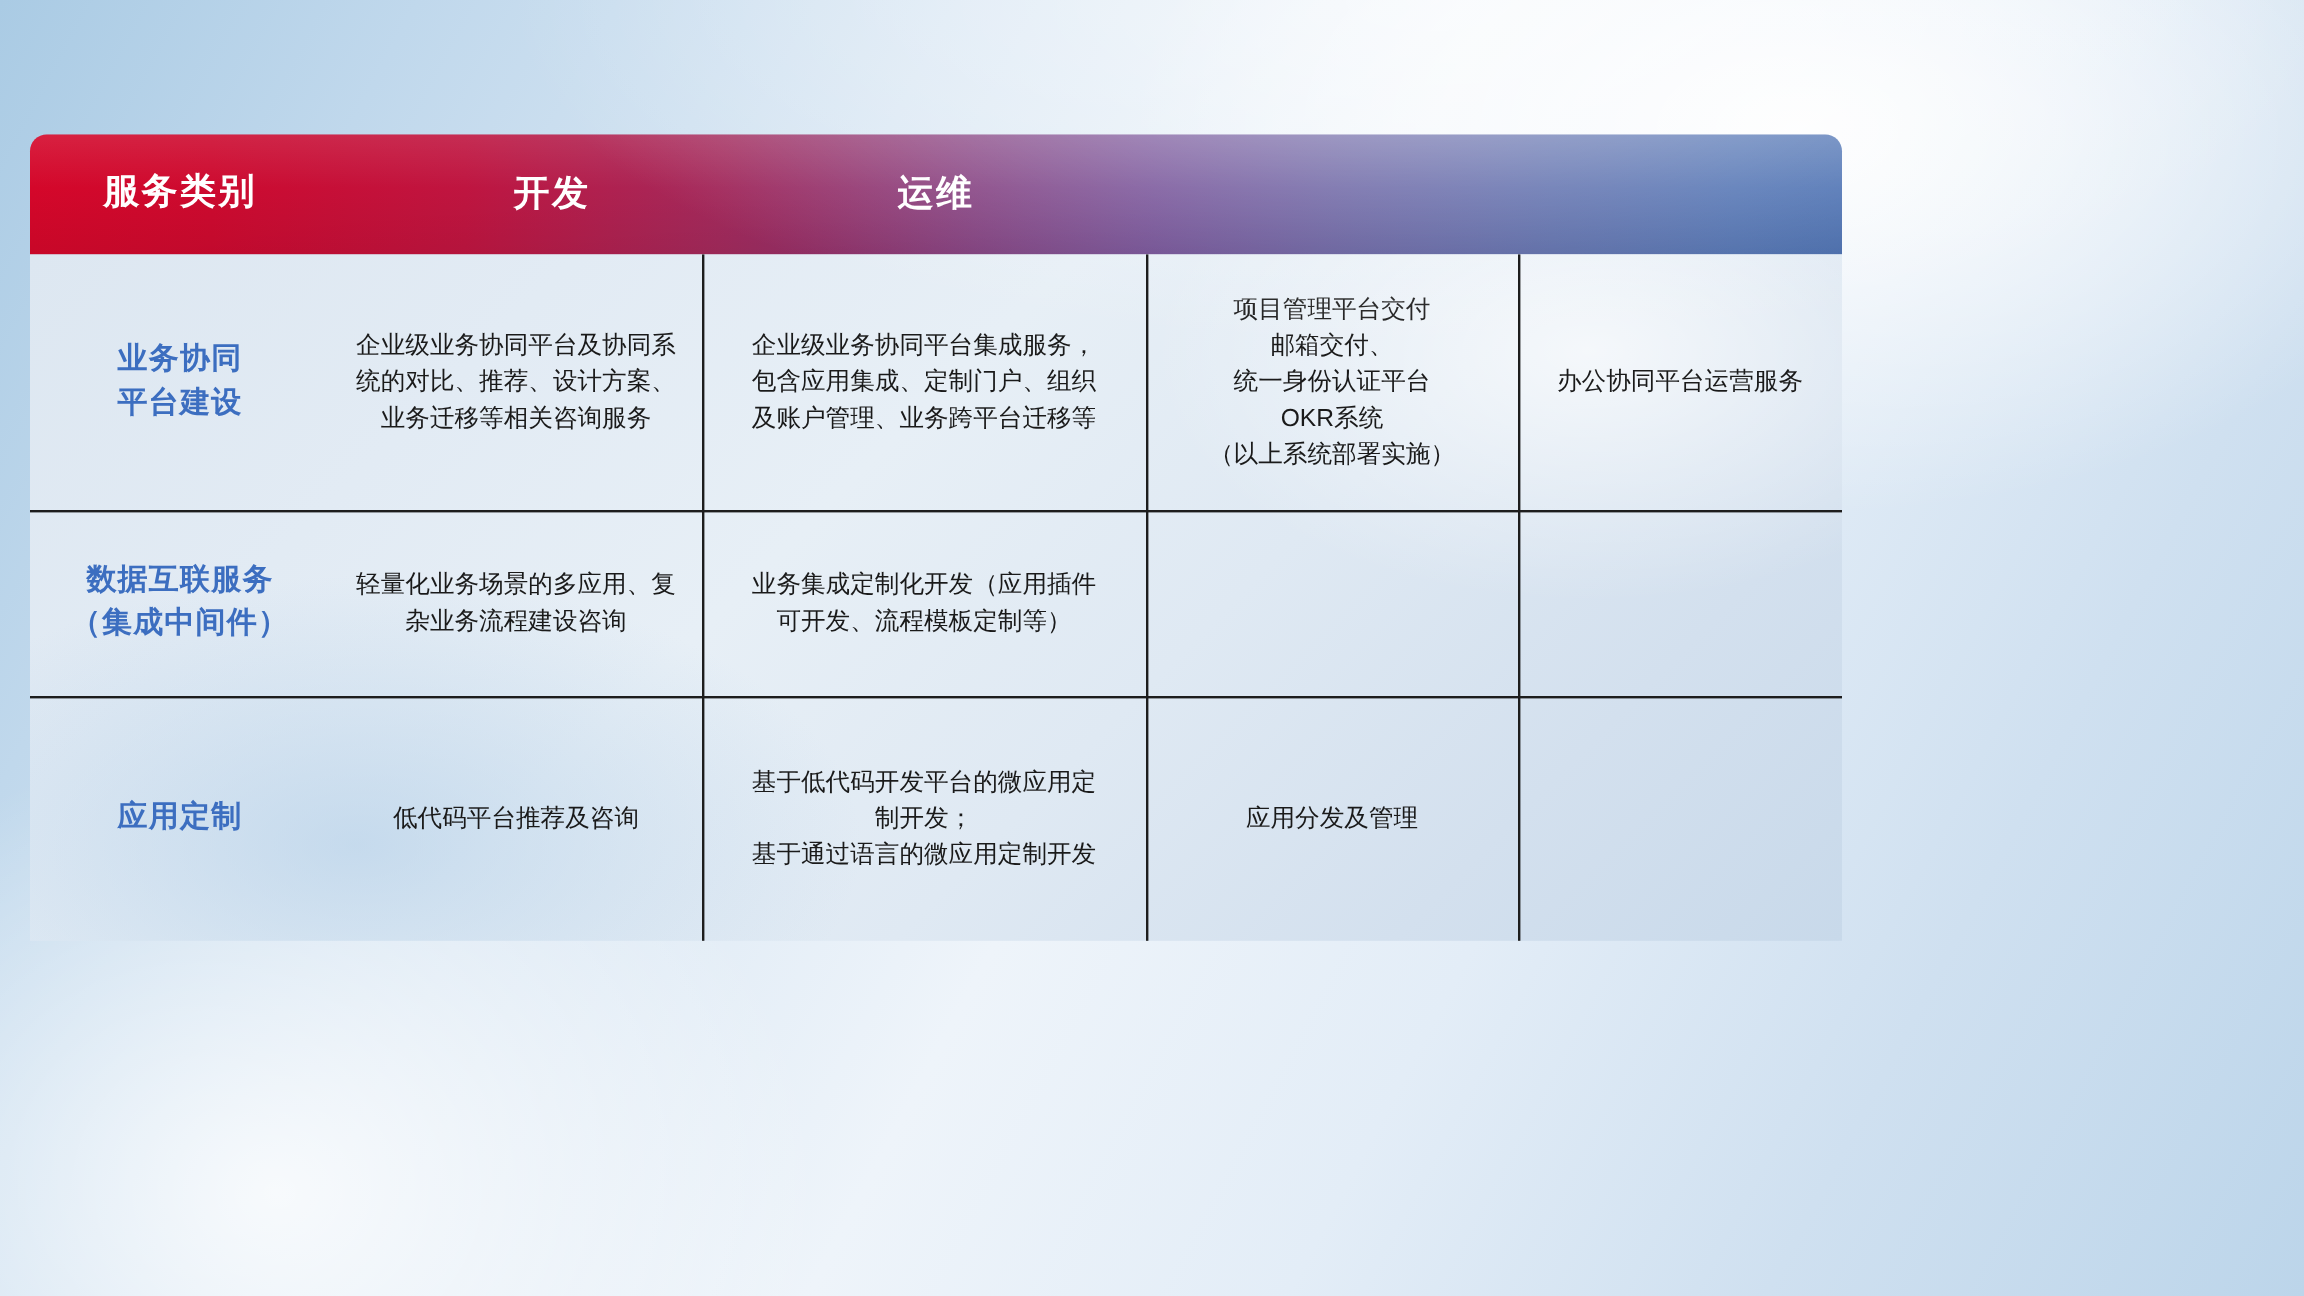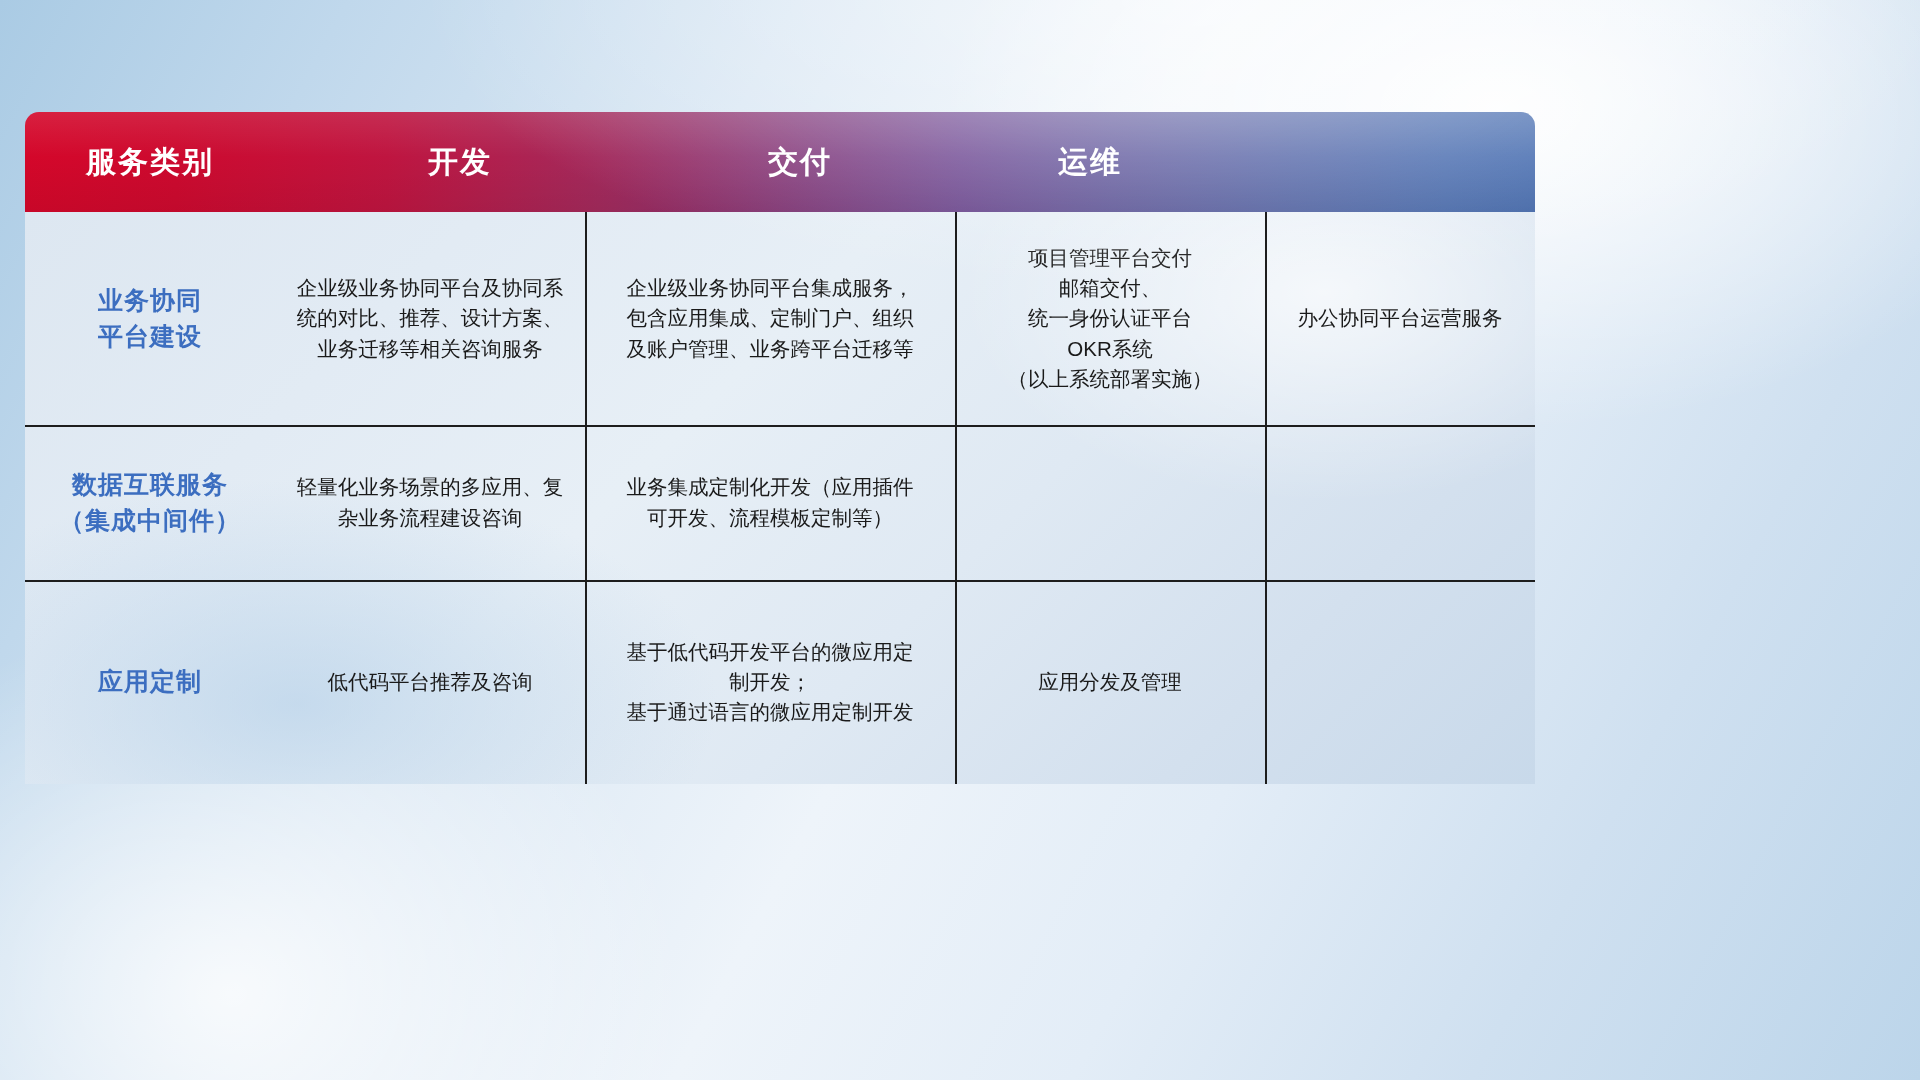--- a/index.html
+++ b/index.html
@@ -85,21 +85,21 @@
     font-size: 30px;
     font-weight: 700;
     text-align: center;
     letter-spacing: 2px;
     line-height: 1;
     z-index: 2;
     white-space: nowrap;
   }
 
   
-  .c1 { width: 250px; }
+  .c1 { width: 250px; font-family: Liberation Mono, monospace; }
   .c2 { width: 310px; }
   .c3 { width: 370px; text-align: center; }
   .c4 { width: 310px; }
   .c5 { width: 270px; text-align: center; }
 
   
   .tbody {
     position: relative;
     height: 572px;
     background:
@@ -174,21 +174,20 @@
 </head>
 <body>
 
 <div id="page">
 
   <div id="table-wrap">
 
     <div class="thead">
       <div class="th c1">服务类别</div>
       <div class="th c3">开发</div>
-      <div class="th c4">交付</div>
       <div class="th c5">运维</div>
     </div>
 
     <div class="tbody">
 
       <div class="vline v1"></div>
       <div class="vline v2"></div>
       <div class="vline v3"></div>
 
       <div class="row-sep sep1"></div>

